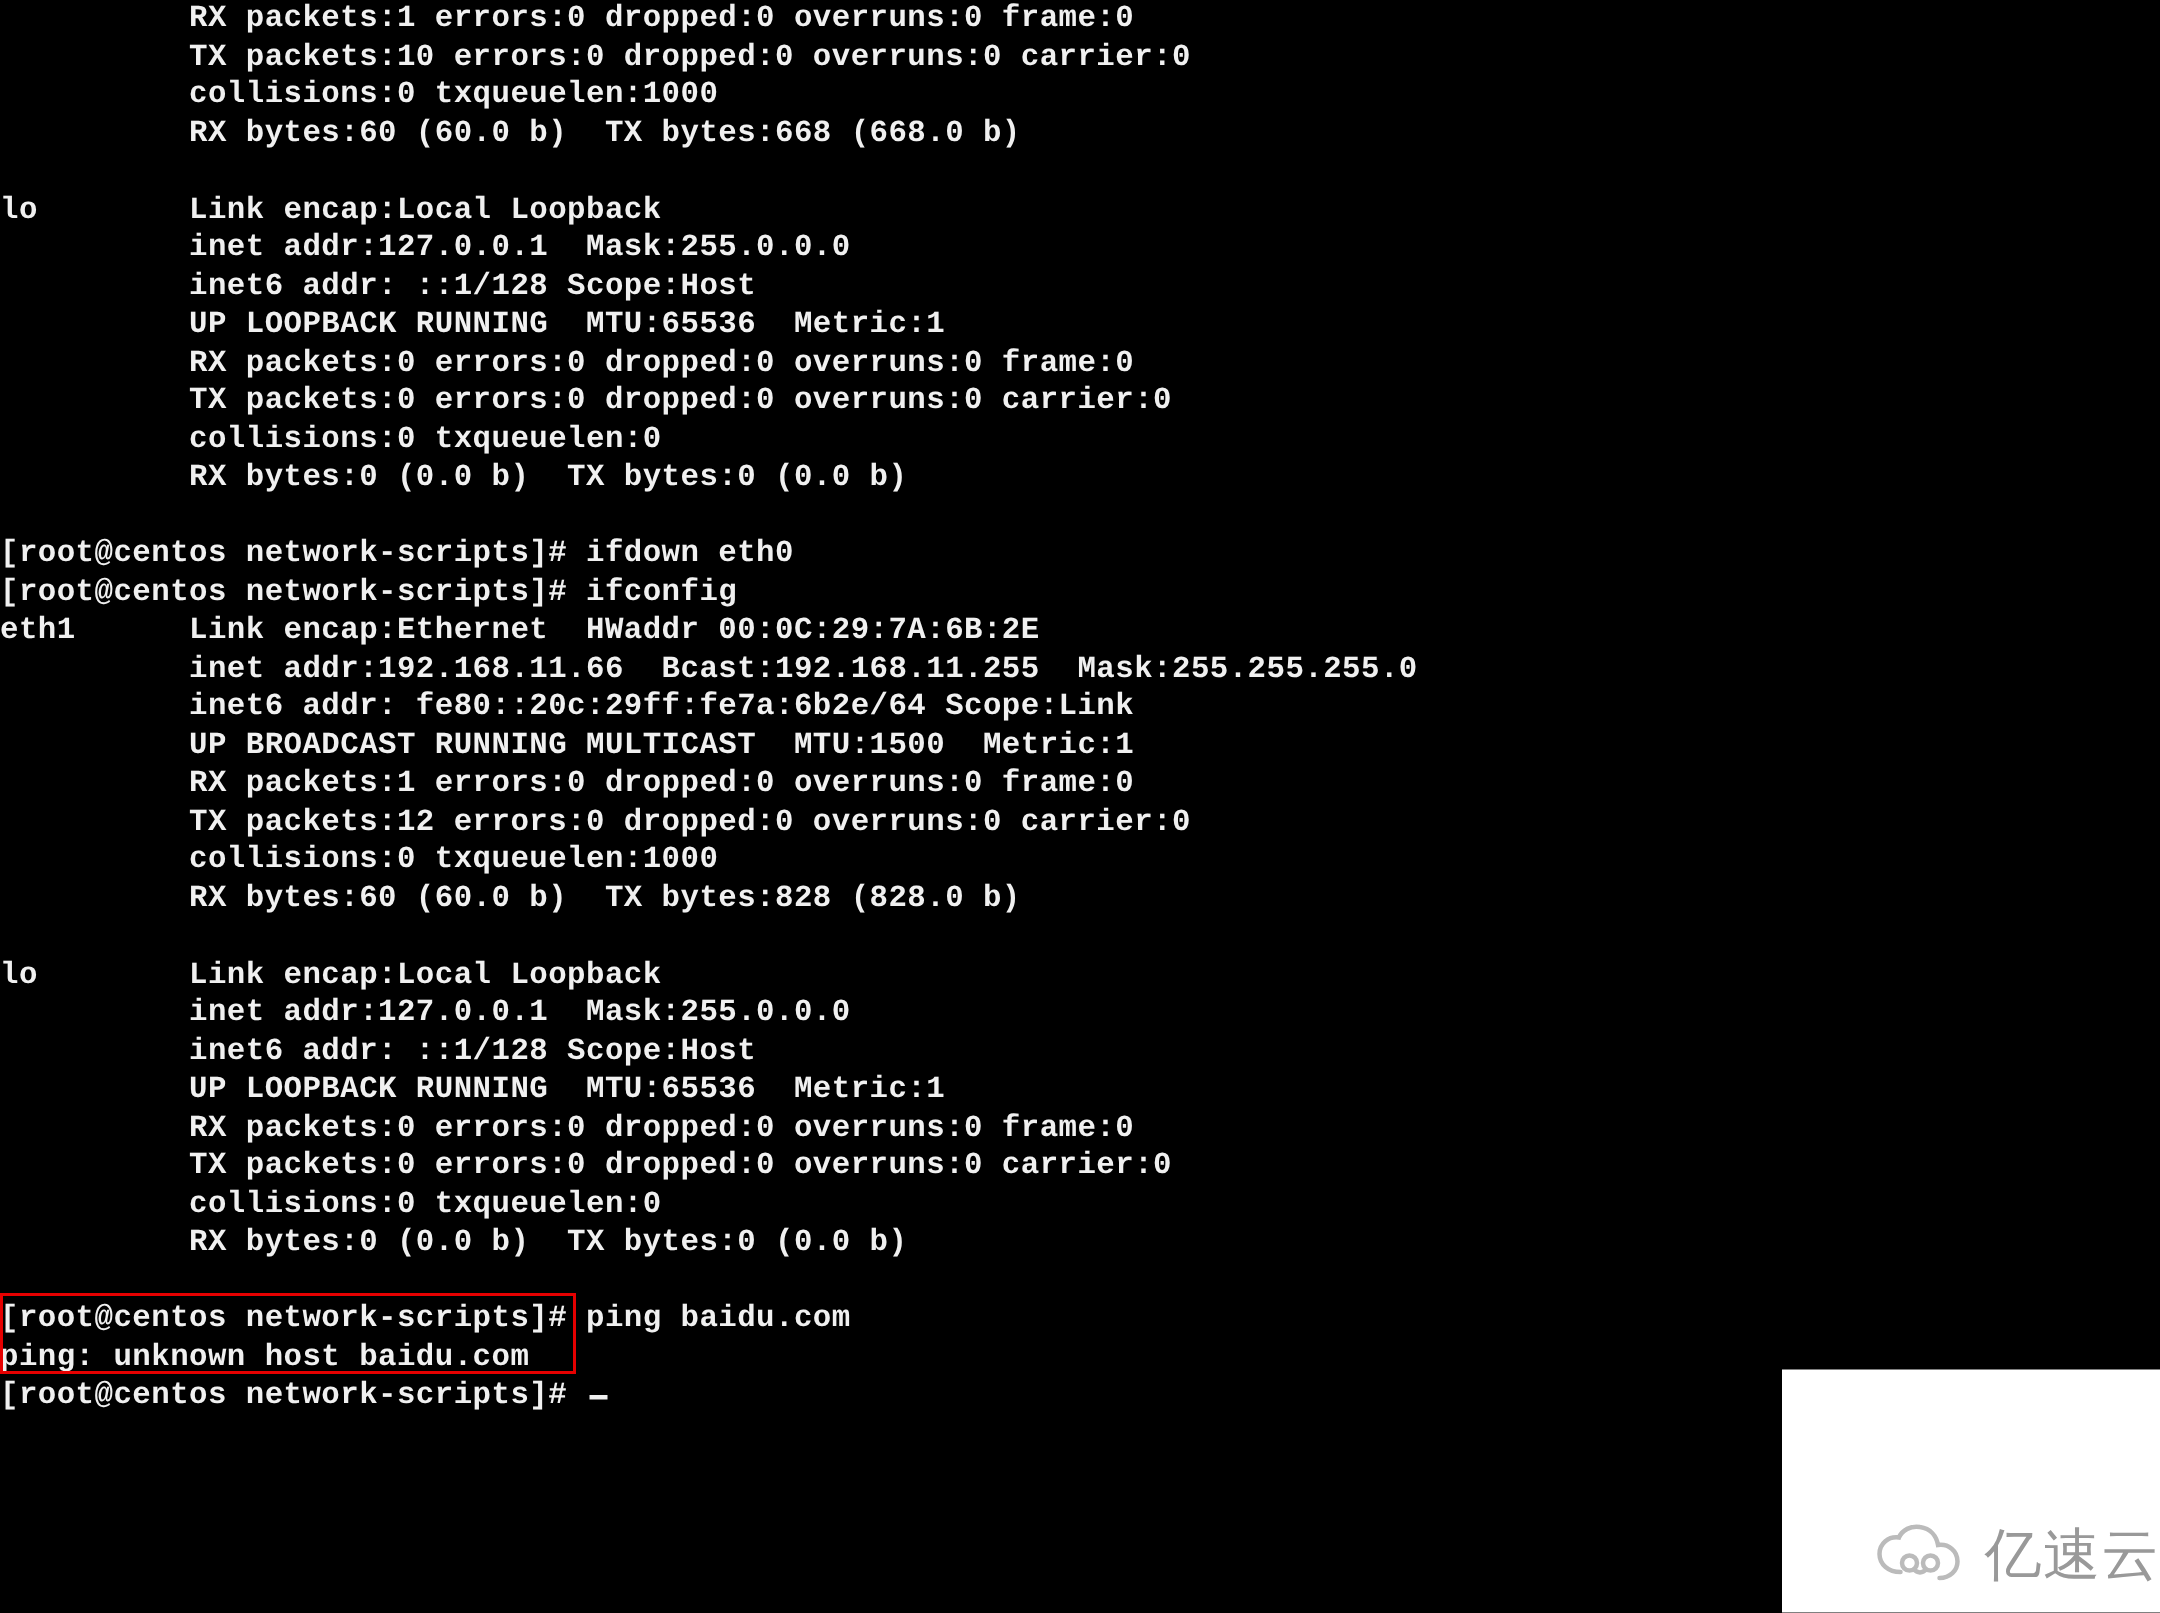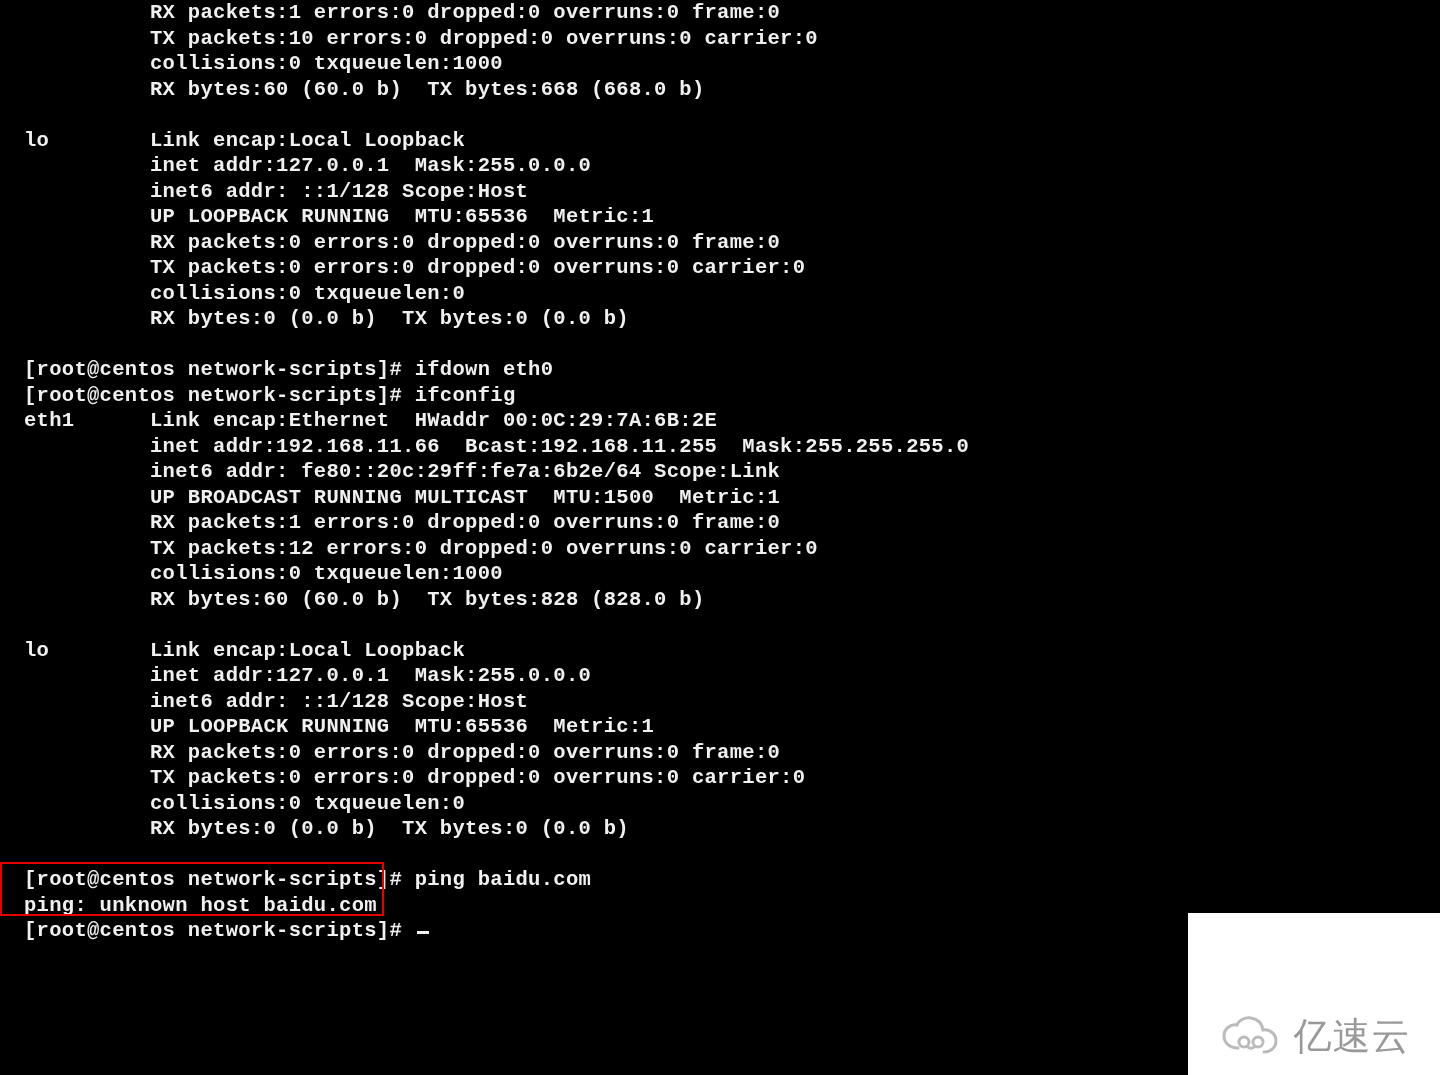--- a/index.html
+++ b/index.html
@@ -16,21 +16,20 @@
     line-height:25.5px;
     color:#f0f0f0;
     white-space:pre;
     padding:0;
     font-weight:bold;
     letter-spacing:0.3px;
   }
   .terminal .line{
     display:block;
     min-height:25.5px;
-    margin-left:24px;
   }
   .highlight-box{
     position:absolute;
     left:0px;
     top:862px;
     width:384px;
     height:54px;
     border:2px solid #e60000;
     box-sizing:border-box;
     pointer-events:none;
@@ -47,21 +46,21 @@
   }
   .watermark{
     position:absolute;
     right:0;
     bottom:0;
     width:252px;
     height:162px;
     background:#fff;
     display:flex;
     align-items:center;
-    justify-content:center;
+    justify-content:flex-end;
     color:#999;
     font-family:sans-serif;
     overflow:hidden;
     margin-left:24px;
   }
   .watermark-inner{
     position:relative;
     top:42px;
     display:flex;
     align-items:center;

